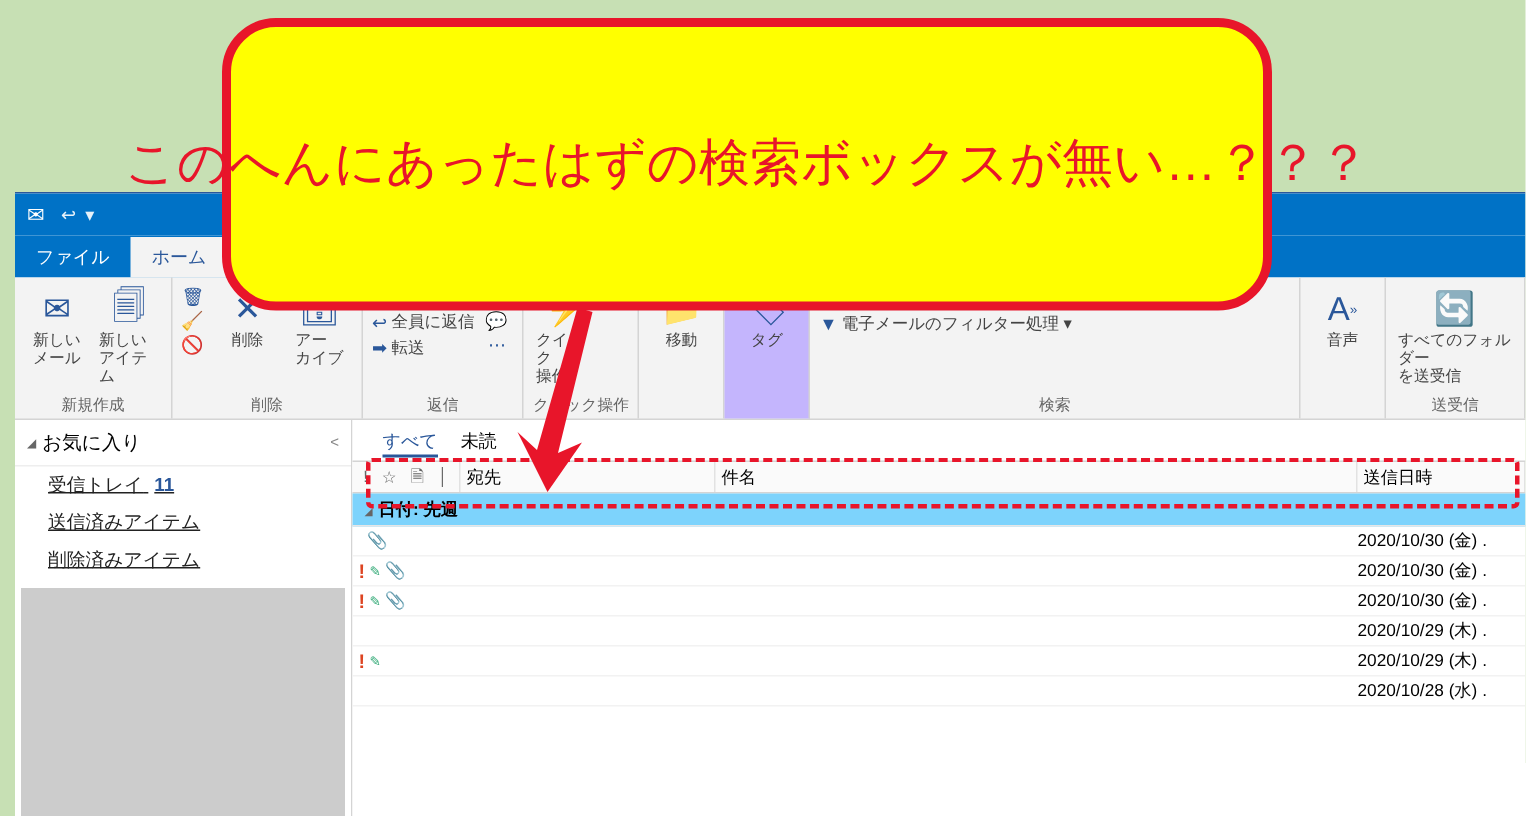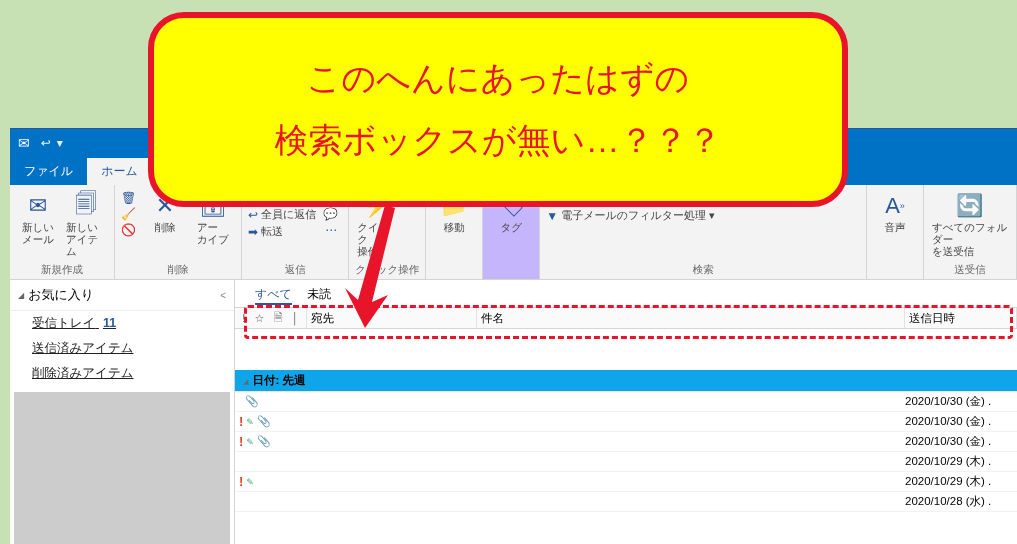--- a/index.html
+++ b/index.html
@@ -32,29 +32,29 @@
 .listpane { flex: 1; background: #fff; position: relative; }
 .filterbar { padding: 6px 20px 4px 20px; font-size: 12px; }
 .filterbar span { margin-right: 12px; cursor: pointer; }
 .filterbar .active { color: #2a579a; border-bottom: 2px solid #2a579a; padding-bottom: 2px; }
 .colhdr { display: flex; border-top: 1px solid #d4d4d4; border-bottom: 1px solid #d4d4d4; font-size: 11.5px; background: #fafafa; height: 22px; align-items: center; }
 .colhdr > div { border-right: 1px solid #e2e2e2; padding: 0 4px; height: 100%; display: flex; align-items: center; }
 .ch-icons { width: 72px; display: flex; gap: 3px; color: #666; font-size: 11px; justify-content: space-around; }
 .ch-from { width: 170px; }
 .ch-subj { flex: 1; }
 .ch-date { width: 112px; }
-.grphdr { background: #0ea5e9; font-size: 11.5px; padding: 3px 8px; border-bottom: 1px solid #e6e6e6; margin-top: 41px; }
+.grphdr { background: #7dd3fc; font-size: 11.5px; padding: 3px 8px; border-bottom: 1px solid #e6e6e6; }
 .grphdr::before { content: "◢"; font-size: 7px; margin-right: 4px; color: #666; }
 .msgrow { display: flex; height: 20px; align-items: center; border-bottom: 1px solid #f2f2f2; font-size: 11.5px; }
 .msgrow .ri { width: 72px; display: flex; gap: 3px; padding-left: 4px; color: #666; font-size: 11px; align-items: center; }
 .msgrow .ri .imp { color: #d42; font-weight: bold; font-size: 13px; }
 .msgrow .rfrom { width: 170px; }
 .msgrow .rsubj { flex: 1; }
 .msgrow .rdate { width: 112px; padding-right: 4px; white-space: nowrap; }
-.callout { position: absolute; left: 148px; top: 12px; width: 700px; height: 195px; background: #ffff00; border: 6px solid #e8152a; border-radius: 36px; z-index: 100; display: flex; flex-direction: column; justify-content: center; align-items: center; padding: 10px 20px; }
+.callout { position: absolute; left: 148px; top: 12px; width: 700px; height: 195px; background: #ffff00; border: 6px solid #e8152a; border-radius: 36px; z-index: 100; display: flex; flex-direction: row; justify-content: center; align-items: center; padding: 10px 20px; }
 .callout .l { color: #e8152a; font-size: 34px; font-weight: 400; line-height: 1.8; text-align: center; white-space: nowrap; }
 .arrow { position: absolute; left: 340px; top: 200px; z-index: 99; }
 .arrow svg { width: 60px; height: 130px; }
 .searchbox-outline { position: absolute; left: 244px; right: 4px; top: 305px; height: 34px; border: 3px dashed #e8152a; border-radius: 4px; z-index: 50; pointer-events: none; }
 </style>
 </head>
 <body>
 
 <div class="callout">
   <div class="l">このへんにあったはずの</div>

